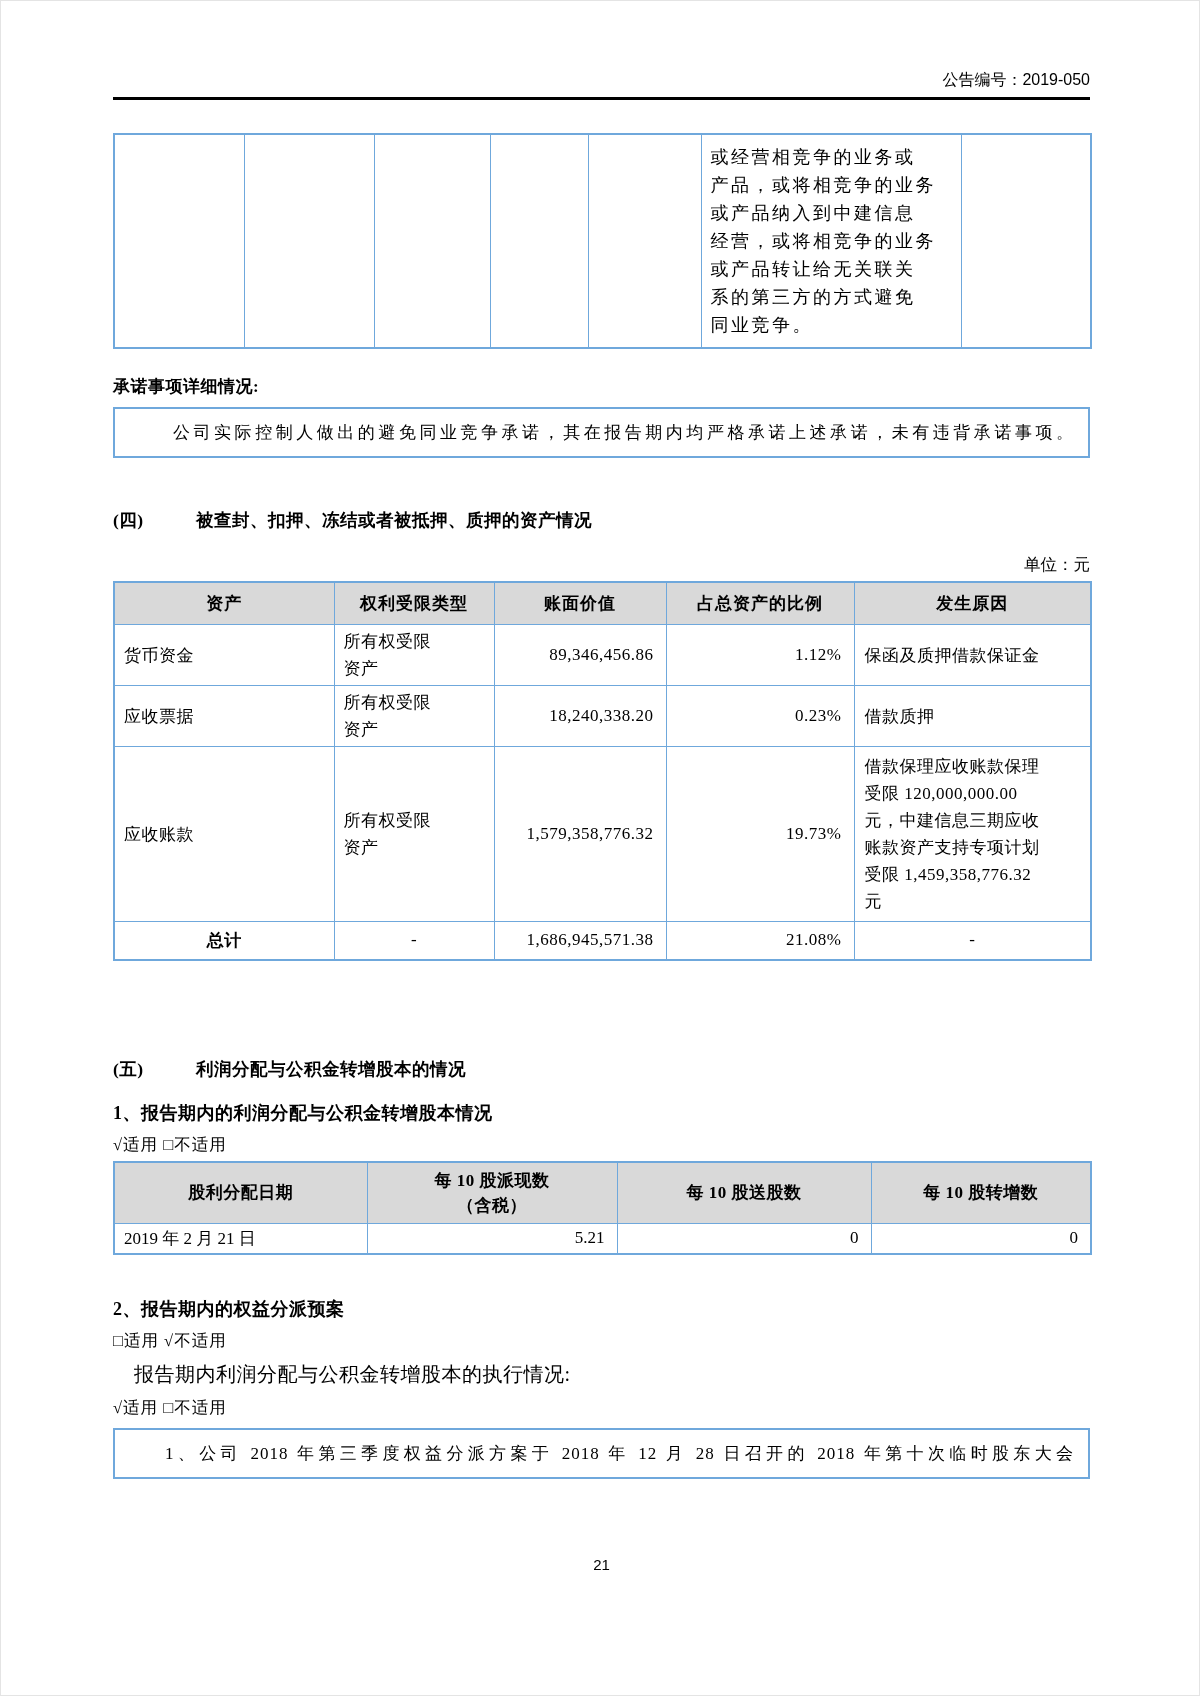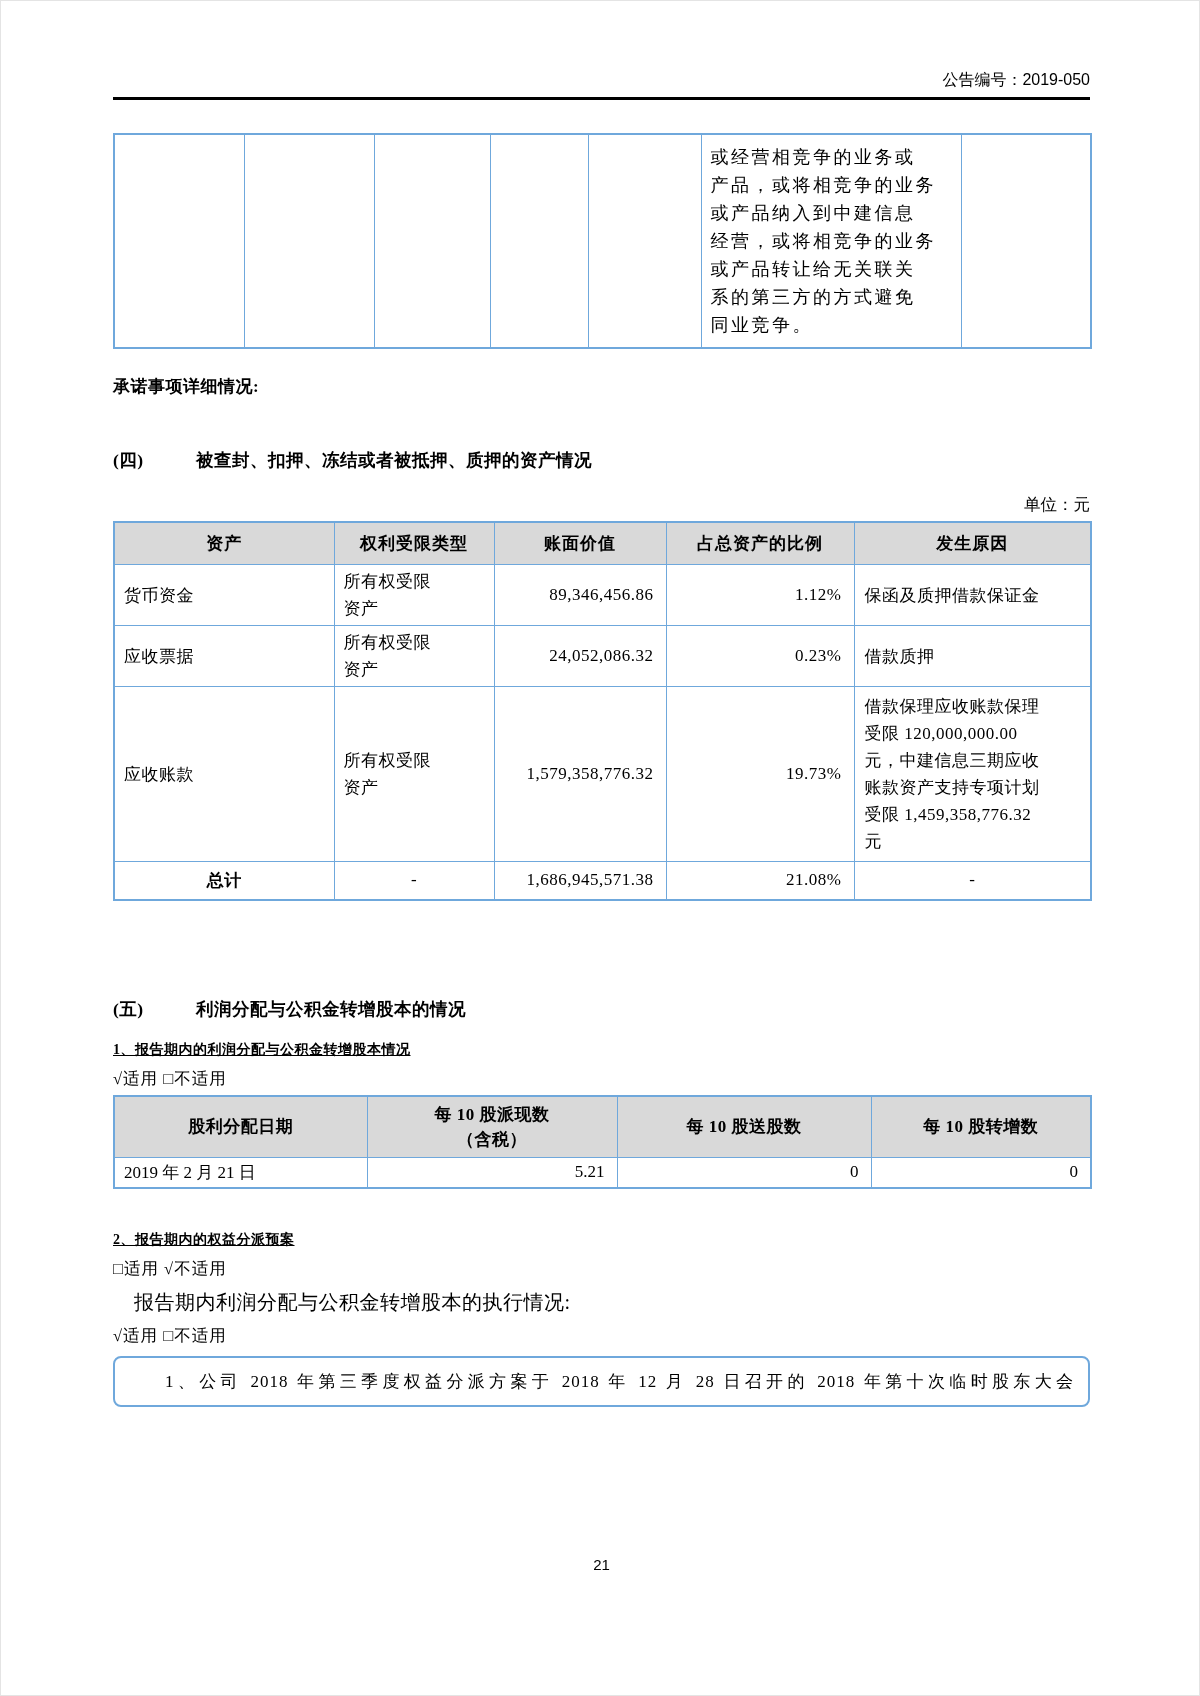--- a/index.html
+++ b/index.html
@@ -54,31 +54,31 @@
   .assets-table tr.r1 td, .assets-table tr.r2 td { height:61px; }
   .assets-table tr.r3 td { height:172px; }
   .assets-table tr.total-row td { height:38px; }
   .cell-left   { text-align:left;  padding:3px 9px; }
   .cell-right  { text-align:right; padding:3px 12px; }
   .cell-center { text-align:center; padding:3px 4px; }
   .prewrap { white-space:pre-line; line-height:27px;margin-top:24px; }
   .reason-cell { padding:6px 10px; line-height:27px; letter-spacing:1px; }
   .total-label { font-weight:700; text-align:center; }
 
-  .sub-heading { font-size:14px; font-weight:700; margin-top:20px; letter-spacing:.5px;text-decoration:underline; }
+  .sub-heading { font-size:18px; font-weight:700; margin-top:20px; letter-spacing:.5px; }
   .applicability { font-size:16.5px; margin-top:9px; letter-spacing:1px; }
 
   
   .dividend-table { margin-top:5px; }
   .dividend-table th { padding:5px 2px; line-height:25px; white-space:pre-line; letter-spacing:.5px; }
   .dividend-table td { height:30px; }
 
   .sub-heading-2 { margin-top:42px; }
   .exec-heading { font-size:20px; font-weight:400; margin-top:9px; letter-spacing:.5px;margin-left:21px; }
-  .exec-box { text-indent:36px;border-radius:8px; }
+  .exec-box { text-indent:36px; }
 
   .footer {
     position:absolute; top:1556px; left:113px; width:977px;
     text-align:center; font-size:15px;
     font-family:"Liberation Sans","DejaVu Sans",sans-serif;
   }
 </style>
 </head>
 <body>
 
@@ -110,20 +110,21 @@
 经营，或将相竞争的业务
 或产品转让给无关联关
 系的第三方的方式避免
 同业竞争。</td>
       <td></td>
     </tr>
   </tbody>
     </table>
 
   <div class="commitment-heading">承诺事项详细情况:</div>
+  <div class="text-box">公司实际控制人做出的避免同业竞争承诺，其在报告期内均严格承诺上述承诺，未有违背承诺事项。</div>
 
   <div class="section-heading">
     <span class="section-num">(四)</span>
     <span>被查封、扣押、冻结或者被抵押、质押的资产情况</span>
   </div>
 
   <div class="unit-note">单位：元</div>
 
   <table class="assets-table">
     <colgroup>
@@ -146,21 +147,21 @@
       <td class="cell-left prewrap">所有权受限
 资产</td>
       <td class="cell-right">89,346,456.86</td>
       <td class="cell-right">1.12%</td>
       <td class="cell-left reason-cell">保函及质押借款保证金</td>
     </tr>
     <tr class="r2">
       <td class="cell-left">应收票据</td>
       <td class="cell-left prewrap">所有权受限
 资产</td>
-      <td class="cell-right">24,052,086.32</td>
+      <td class="cell-right">18,240,338.20</td>
       <td class="cell-right">0.23%</td>
       <td class="cell-left reason-cell">借款质押</td>
     </tr>
     <tr class="r3">
       <td class="cell-left">应收账款</td>
       <td class="cell-left prewrap">所有权受限
 资产</td>
       <td class="cell-right">1,579,358,776.32</td>
       <td class="cell-right">19.73%</td>
       <td class="cell-left reason-cell prewrap">借款保理应收账款保理

